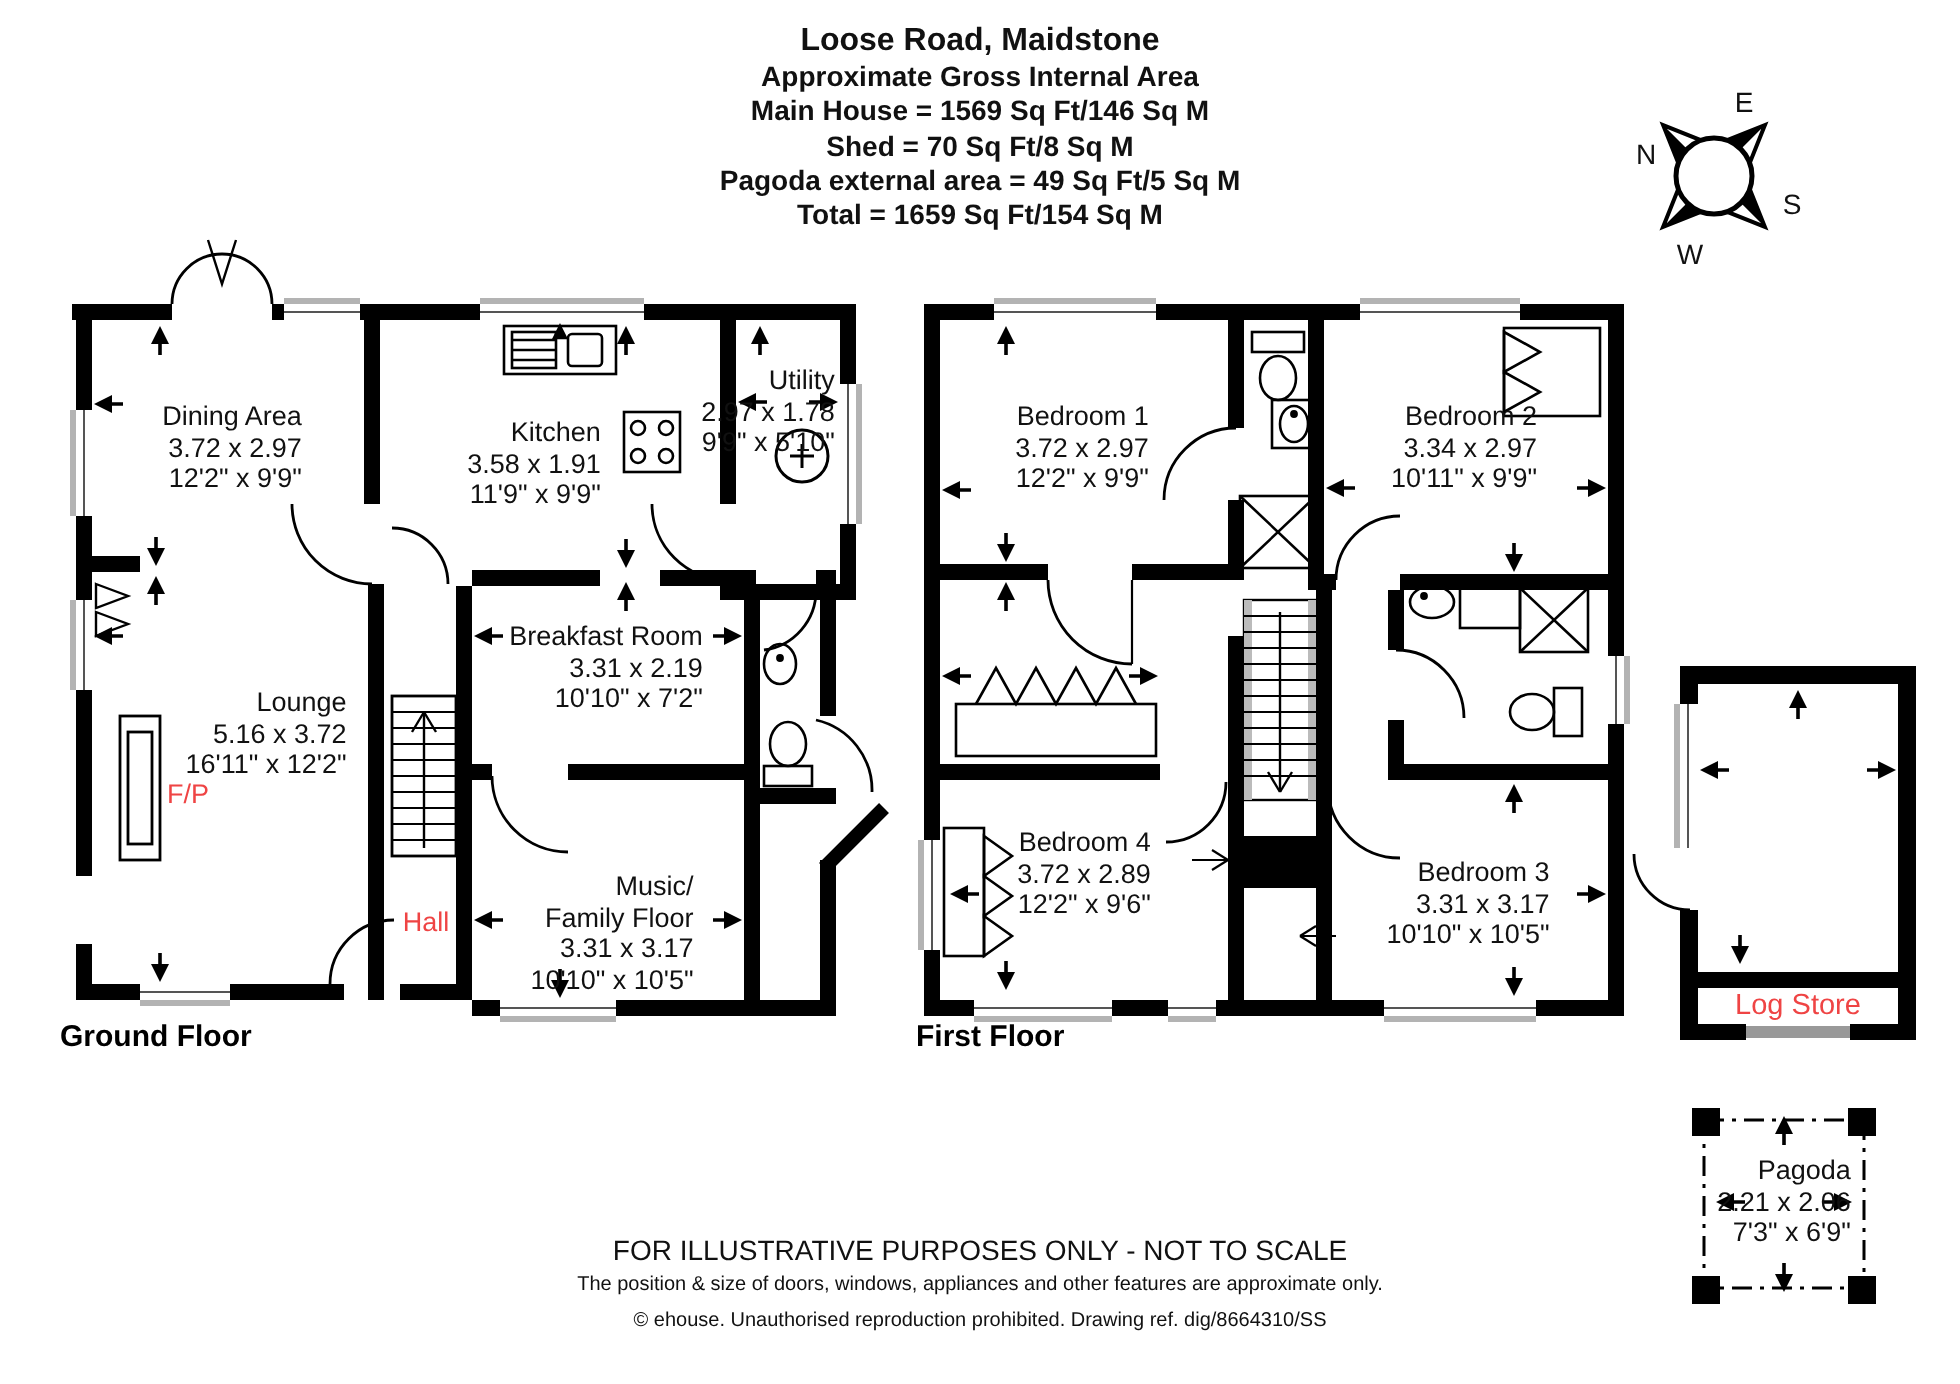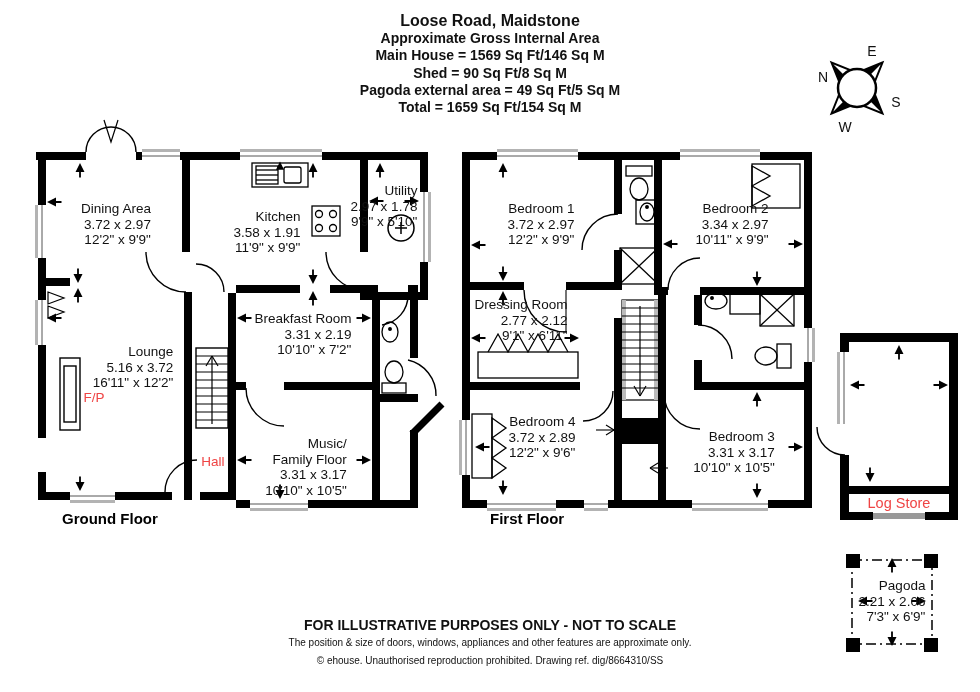--- a/index.html
+++ b/index.html
@@ -5,24 +5,24 @@
   html,body{margin:0;padding:0;background:#fff;}
   .canvas{position:relative;width:980px;height:692px;background:#fff;overflow:hidden;
           font-family:"Liberation Sans",sans-serif;color:#111;}
   .plan-svg{position:absolute;left:0;top:0;}
   .hdr{position:absolute;left:490px;top:12px;transform:translateX(-50%);text-align:center;white-space:nowrap;}
   .hdr .t{font-size:16px;font-weight:bold;line-height:1.15;}
   .hdr .l{font-size:14px;font-weight:bold;line-height:1.22;}
   .rlabel{position:absolute;transform:translate(-50%,-50%);text-align:right;font-size:13.5px;
           line-height:1.16;white-space:nowrap;color:#111;}
   .slabel{position:absolute;transform:translate(-50%,-50%);font-size:13.5px;white-space:nowrap;color:#ef4444;}
-  .flabel{position:absolute;font-size:15px;font-weight:bold;white-space:nowrap;color:#000;margin-left:32px;}
+  .flabel{position:absolute;font-size:15px;font-weight:bold;white-space:nowrap;color:#000;}
   .clabel{position:absolute;transform:translate(-50%,-50%);font-size:14px;color:#111;}
   .ftr{position:absolute;left:490px;transform:translateX(-50%);text-align:center;white-space:nowrap;}
-  .ftr1{font-size:14px;font-weight:bold;}
+  .ftr1{font-size:14px;font-weight:normal;}
   .ftr2{font-size:10px;}
 </style>
 </head>
 <body>
 
 <div class="canvas">
 
 <svg class="plan-svg" width="980" height="692" viewBox="0 0 980 692">
   <defs>
     <path id="arr" d="M0,0 L-4.5,9 L4.5,9 Z M-0.9,9 h1.8 v5.5 h-1.8 Z"></path>
@@ -407,21 +407,21 @@
       <path d="M0,-36 L-9,-15 L0,-15 Z" transform="rotate(225)"></path>
     </g>
     <circle r="19" fill="#fff" stroke="#000" stroke-width="2.5"></circle>
   </g>
 </svg>
 
 <div class="hdr">
   <div class="t">Loose Road, Maidstone</div>
   <div class="l">Approximate Gross Internal Area</div>
   <div class="l">Main House = 1569 Sq Ft/146 Sq M</div>
-  <div class="l">Shed = 90 Sq Ft/8 Sq M</div>
+  <div class="l">Shed = 70 Sq Ft/8 Sq M</div>
   <div class="l">Pagoda external area = 49 Sq Ft/5 Sq M</div>
   <div class="l">Total = 1659 Sq Ft/154 Sq M</div>
 </div>
 
 <div class="clabel" style="left:823px;top:77px">N</div>
 <div class="clabel" style="left:872px;top:51px">E</div>
 <div class="clabel" style="left:896px;top:102px">S</div>
 <div class="clabel" style="left:845px;top:127px">W</div>
 
 <div class="rlabel" style="left:116px;top:224px">
@@ -462,25 +462,20 @@
 <div class="rlabel" style="left:541px;top:224px">
   <div>Bedroom 1</div>
   <div>3.72 x 2.97</div>
   <div>12'2" x 9'9"</div>
 </div>
 <div class="rlabel" style="left:732px;top:224px">
   <div>Bedroom 2</div>
   <div>3.34 x 2.97</div>
   <div>10'11" x 9'9"</div>
 </div>
-<div class="rlabel" style="left:521px;top:320px">
-  <div>Dressing Room</div>
-  <div>2.77 x 2.12</div>
-  <div>9'1" x 6'11"</div>
-</div>
 <div class="rlabel" style="left:542px;top:437px">
   <div>Bedroom 4</div>
   <div>3.72 x 2.89</div>
   <div>12'2" x 9'6"</div>
 </div>
 <div class="rlabel" style="left:734px;top:452px">
   <div>Bedroom 3</div>
   <div>3.31 x 3.17</div>
   <div>10'10" x 10'5"</div>
 </div>

